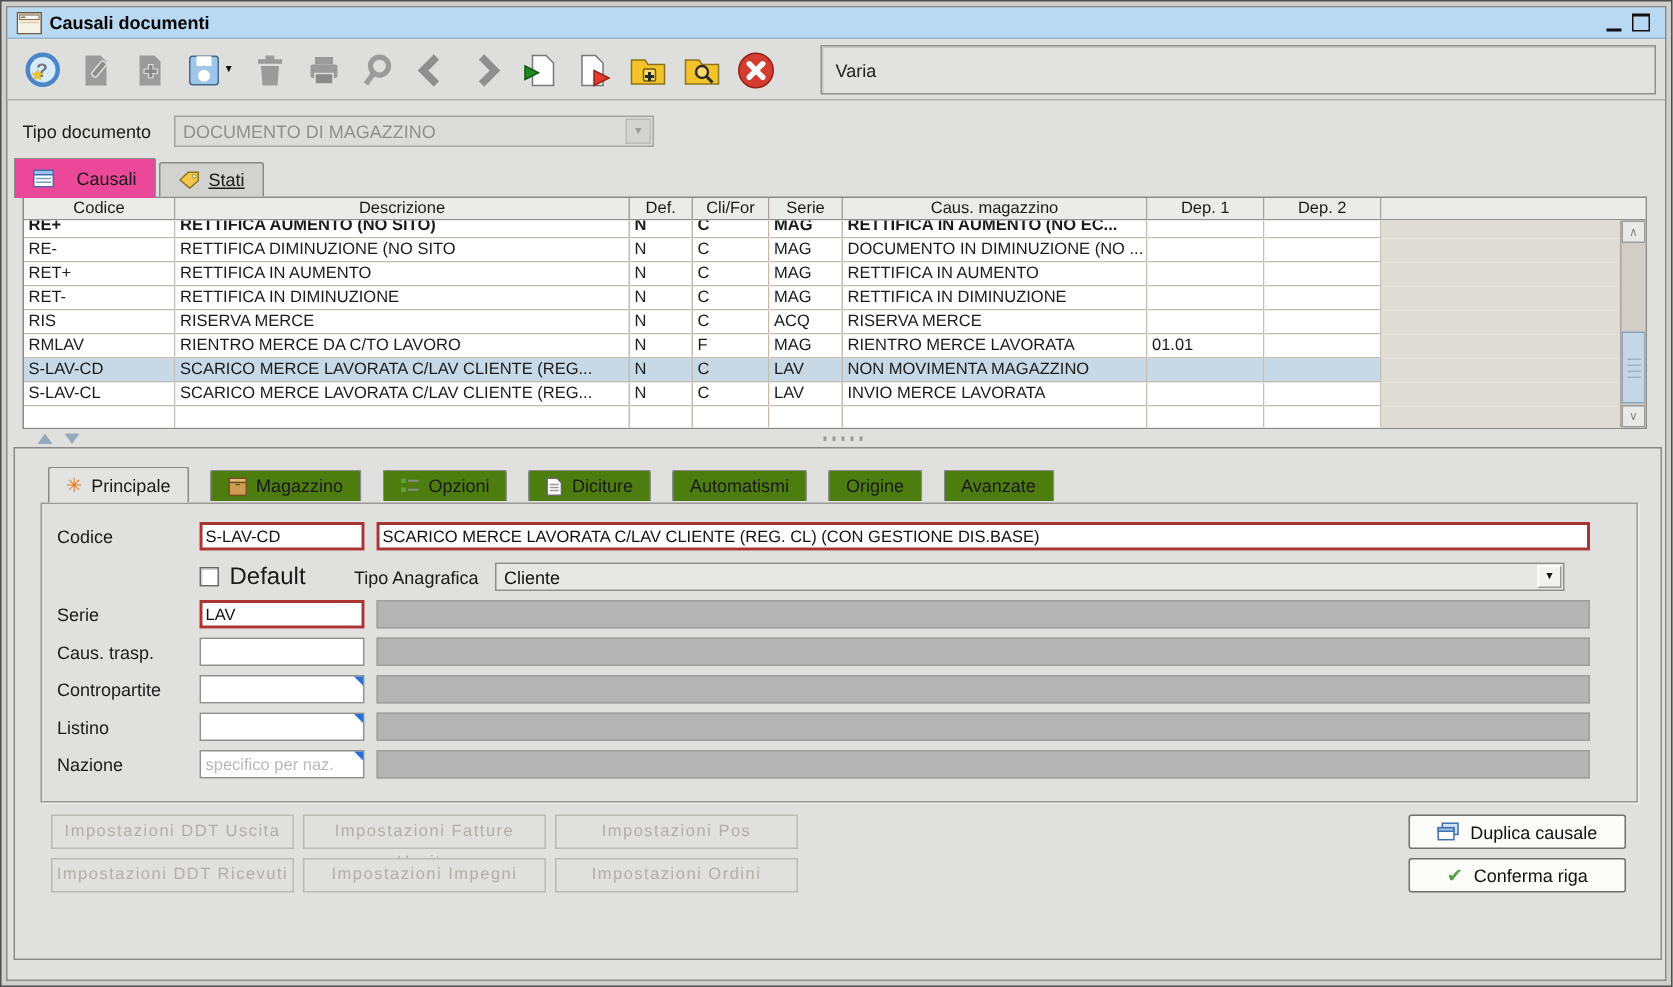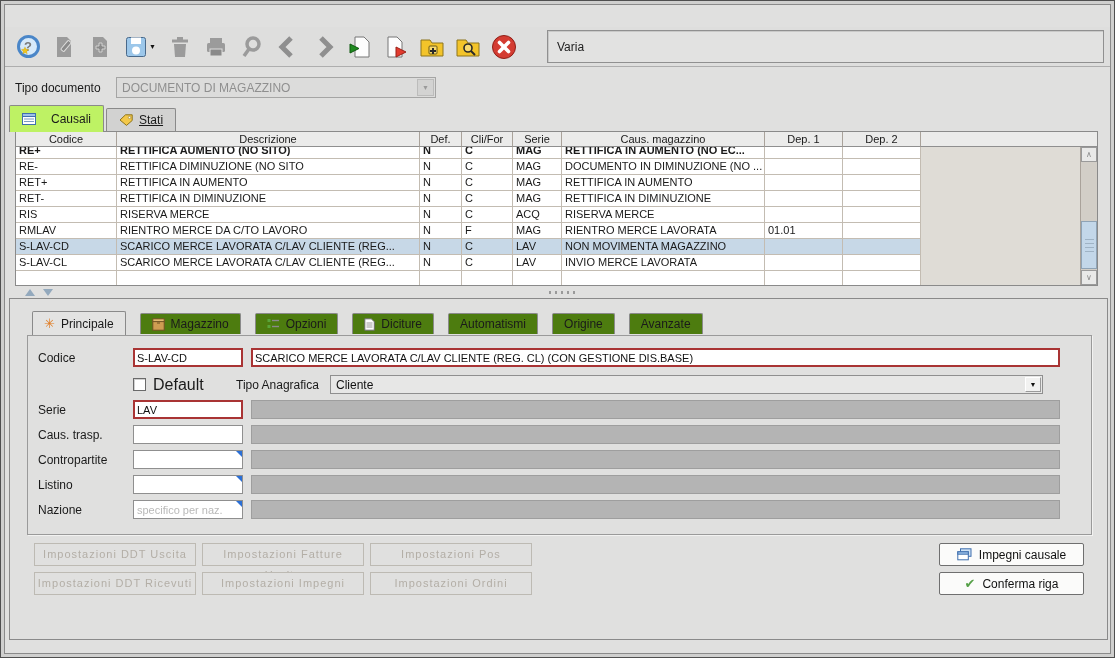--- a/index.html
+++ b/index.html
@@ -33,21 +33,21 @@
   .tipo-select { width:320px; height:21px; background:#dcdcdb; border:1px solid #a5a5a4;
                  display:flex; align-items:center; padding-left:5px; font-size:12px; color:#8f8f8f; }
   .tipo-select .arrowbox { margin-left:auto; width:17px; height:17px; margin-right:1px; background:#d3d3d2;
                  border:1px solid #bcbcbb; display:flex; align-items:center; justify-content:center; }
   .tipo-select .arrowbox span { font-size:7px; color:#9a9a9a; }
 
   
   .utabs { position:absolute; top:99px; left:4px; height:27px; display:flex; align-items:flex-end; z-index:3; }
   .utab { display:flex; align-items:center; gap:6px; font-size:12px; color:#1a1a1a; padding:0 12px;
           border:1px solid #8a8a8a; border-bottom:none; border-radius:2px 2px 0 0; cursor:default; }
-  .utab.active { height:27px; background:#bef264; margin-bottom:-1px;gap:15px; }
+  .utab.active { height:27px; background:#ec4899; margin-bottom:-1px;gap:15px; }
   .utab.inactive { height:23px; background:#d2d2d1; margin-left:2px;text-decoration:underline; }
 
   
   .tablebox { position:absolute; top:126px; left:10px; width:1083px; height:155px; border:1px solid #8a8a8a;
               background:#dfdcd6; overflow:hidden; }
   .thead { display:flex; height:15px; background:#ebebea; }
   .hcell { font-size:11px; color:#1a1a1a; text-align:center; line-height:14px; white-space:nowrap; overflow:hidden;
            border-right:1px solid #a9a29a; border-bottom:1px solid #8f8f8f; background:#ebebea; }
   .hfill { flex:1; border-bottom:1px solid #8f8f8f; background:#ebebea; }
   .tbody { position:absolute; top:15px; left:0; width:1066px; bottom:0; }
@@ -118,20 +118,35 @@
            display:flex; align-items:center; justify-content:center; font-size:13px; font-weight:bold; color:#7a7a7a; position:relative; }
   .qstar { position:absolute; left:1px; bottom:-1px; font-size:10px; color:#f2c41d; text-shadow:0 0 1px #a88a00; }
   svg { display:block; }
 </style>
 </head>
 <body>
 
 <div class="window">
 <div class="win-inner">
 
+  <div class="titlebar">
+    <span>
+      <svg width="17" height="15" viewBox="0 0 17 15">
+            <rect x="0.5" y="0.5" width="16" height="14" fill="#f7f2e6" stroke="#6e5c44"></rect>
+            <rect x="2" y="2" width="13" height="3" fill="#fff" stroke="#8a7455" stroke-width="0.8"></rect>
+            <line x1="3" y1="3.5" x2="6" y2="3.5" stroke="#8a7455"></line>
+            <line x1="2" y1="7" x2="15" y2="7" stroke="#d9cdb4"></line>
+          </svg>
+    </span>
+    <span class="ttl">Causali documenti</span>
+    <span class="wctl">
+      <span class="btn-min"></span>
+      <span class="btn-max"></span>
+    </span>
+  </div>
 
   <div class="toolbar">
     <span class="tbtn">
       <span class="qcirc">?<span class="qstar">★</span></span>
     </span>
     <span class="tbtn">
       <svg width="24" height="24" viewBox="0 0 24 24">
             <path d="M5 2 h10 l4 4 v16 H5 z" fill="#9b9b9b"></path>
             <rect x="12" y="5" width="4" height="12" rx="1" transform="rotate(40 14 11)" fill="#8a8a8a" stroke="#dededd"></rect>
           </svg>
@@ -486,21 +501,21 @@
     <button class="ibtn" style="top:273px;left:24px" disabled="">Impostazioni DDT Ricevuti</button>
     <button class="ibtn" style="top:273px;left:192px" disabled="">Impostazioni Impegni</button>
     <button class="ibtn" style="top:273px;left:360px" disabled="">Impostazioni Ordini</button>
 
     <div class="abtn" style="top:244px">
       <svg width="15" height="13" viewBox="0 0 15 13">
             <rect x="3.5" y="0.8" width="10.5" height="7.5" fill="#cfe2f4" stroke="#3f6fae"></rect>
             <rect x="0.8" y="3.8" width="10.5" height="8" fill="#fff" stroke="#3f6fae"></rect>
             <rect x="0.8" y="3.8" width="10.5" height="2.4" fill="#9cc0e8" stroke="#3f6fae"></rect>
           </svg>
-      <span>Impegni causale</span>
+      <span>Duplica causale</span>
     </div>
     <div class="abtn" style="top:273px">
       <span class="check-glyph">✔</span>
       <span>Conferma riga</span>
     </div>
   </div>
 
 </div>
 </div>
 

